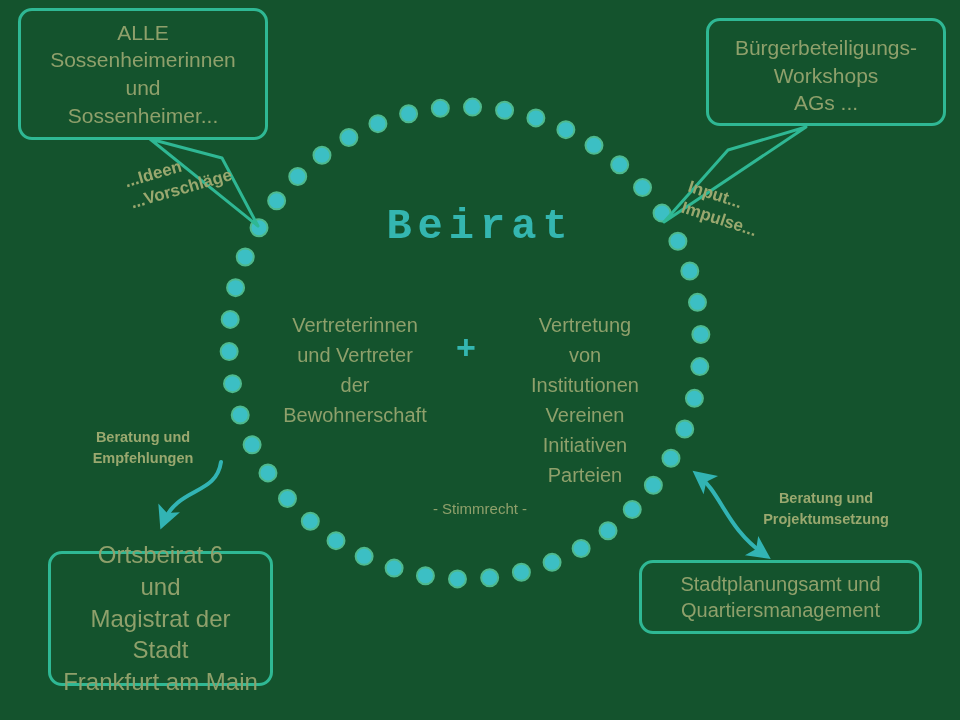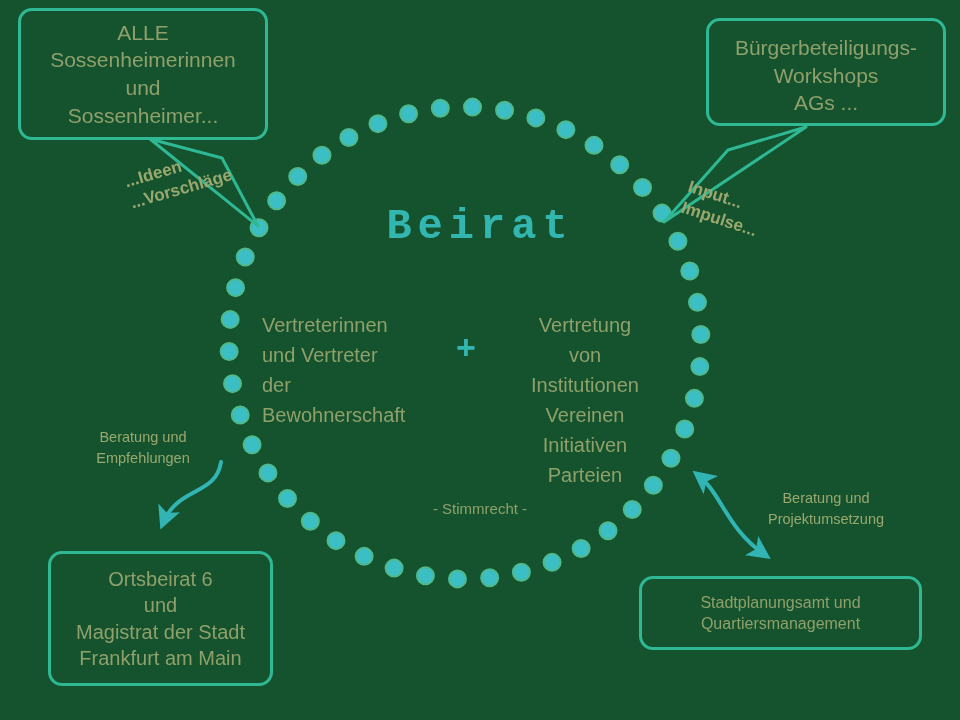--- a/index.html
+++ b/index.html
@@ -48,26 +48,26 @@
   }
   #bubble-workshops {
     left: 706px; top: 18px;
     width: 240px; height: 108px;
     font-size: 21px;
     align-items: flex-end;
   }
   #box-ortsbeirat {
     left: 48px; top: 551px;
     width: 225px; height: 135px;
+    font-size: 24px;
+  }
+  #box-stadtplanung {
+    left: 639px; top: 560px;
+    width: 283px; height: 74px;
     font-size: 20px;
-  }
-  #box-stadtplanung {
-    left: 639px; top: 576px;
-    width: 283px; height: 74px;
-    font-size: 16px;
     justify-content: flex-end;
   }
 
   
   .annot-rot {
     position: absolute;
     color: #9aa86f;
     font-weight: bold;
     font-size: 17px;
     line-height: 1.28;
@@ -83,21 +83,21 @@
     left: 692px; top: 176px;
     transform: rotate(18deg);
     transform-origin: left top;
     text-align: left;
   }
 
   
   .annot-bold {
     position: absolute;
     color: #9aa86f;
-    font-weight: normal;
+    font-weight: bold;
     font-size: 14.5px;
     line-height: 1.42;
     text-align: center;
     white-space: nowrap;
   }
   #annot-beratung-empfehlungen { left: 78px; top: 427px; width: 130px; }
   #annot-beratung-projekt     { left: 742px; top: 488px; width: 168px; }
 
   
   #title-beirat {
@@ -108,21 +108,21 @@
     font-size: 42px;
     font-weight: bold;
     letter-spacing: 6px;
     color: #34b6b0;
     font-family: Liberation Mono, monospace;
   }
   #col-left {
     position: absolute;
     left: 262px; top: 310px;
     width: 186px;
-    text-align: left;
+    text-align: center;
     font-size: 20px;
     line-height: 1.5;
     color: #8fa06b;
   }
   #col-right {
     position: absolute;
     left: 492px; top: 310px;
     width: 186px;
     text-align: center;
     font-size: 20px;

